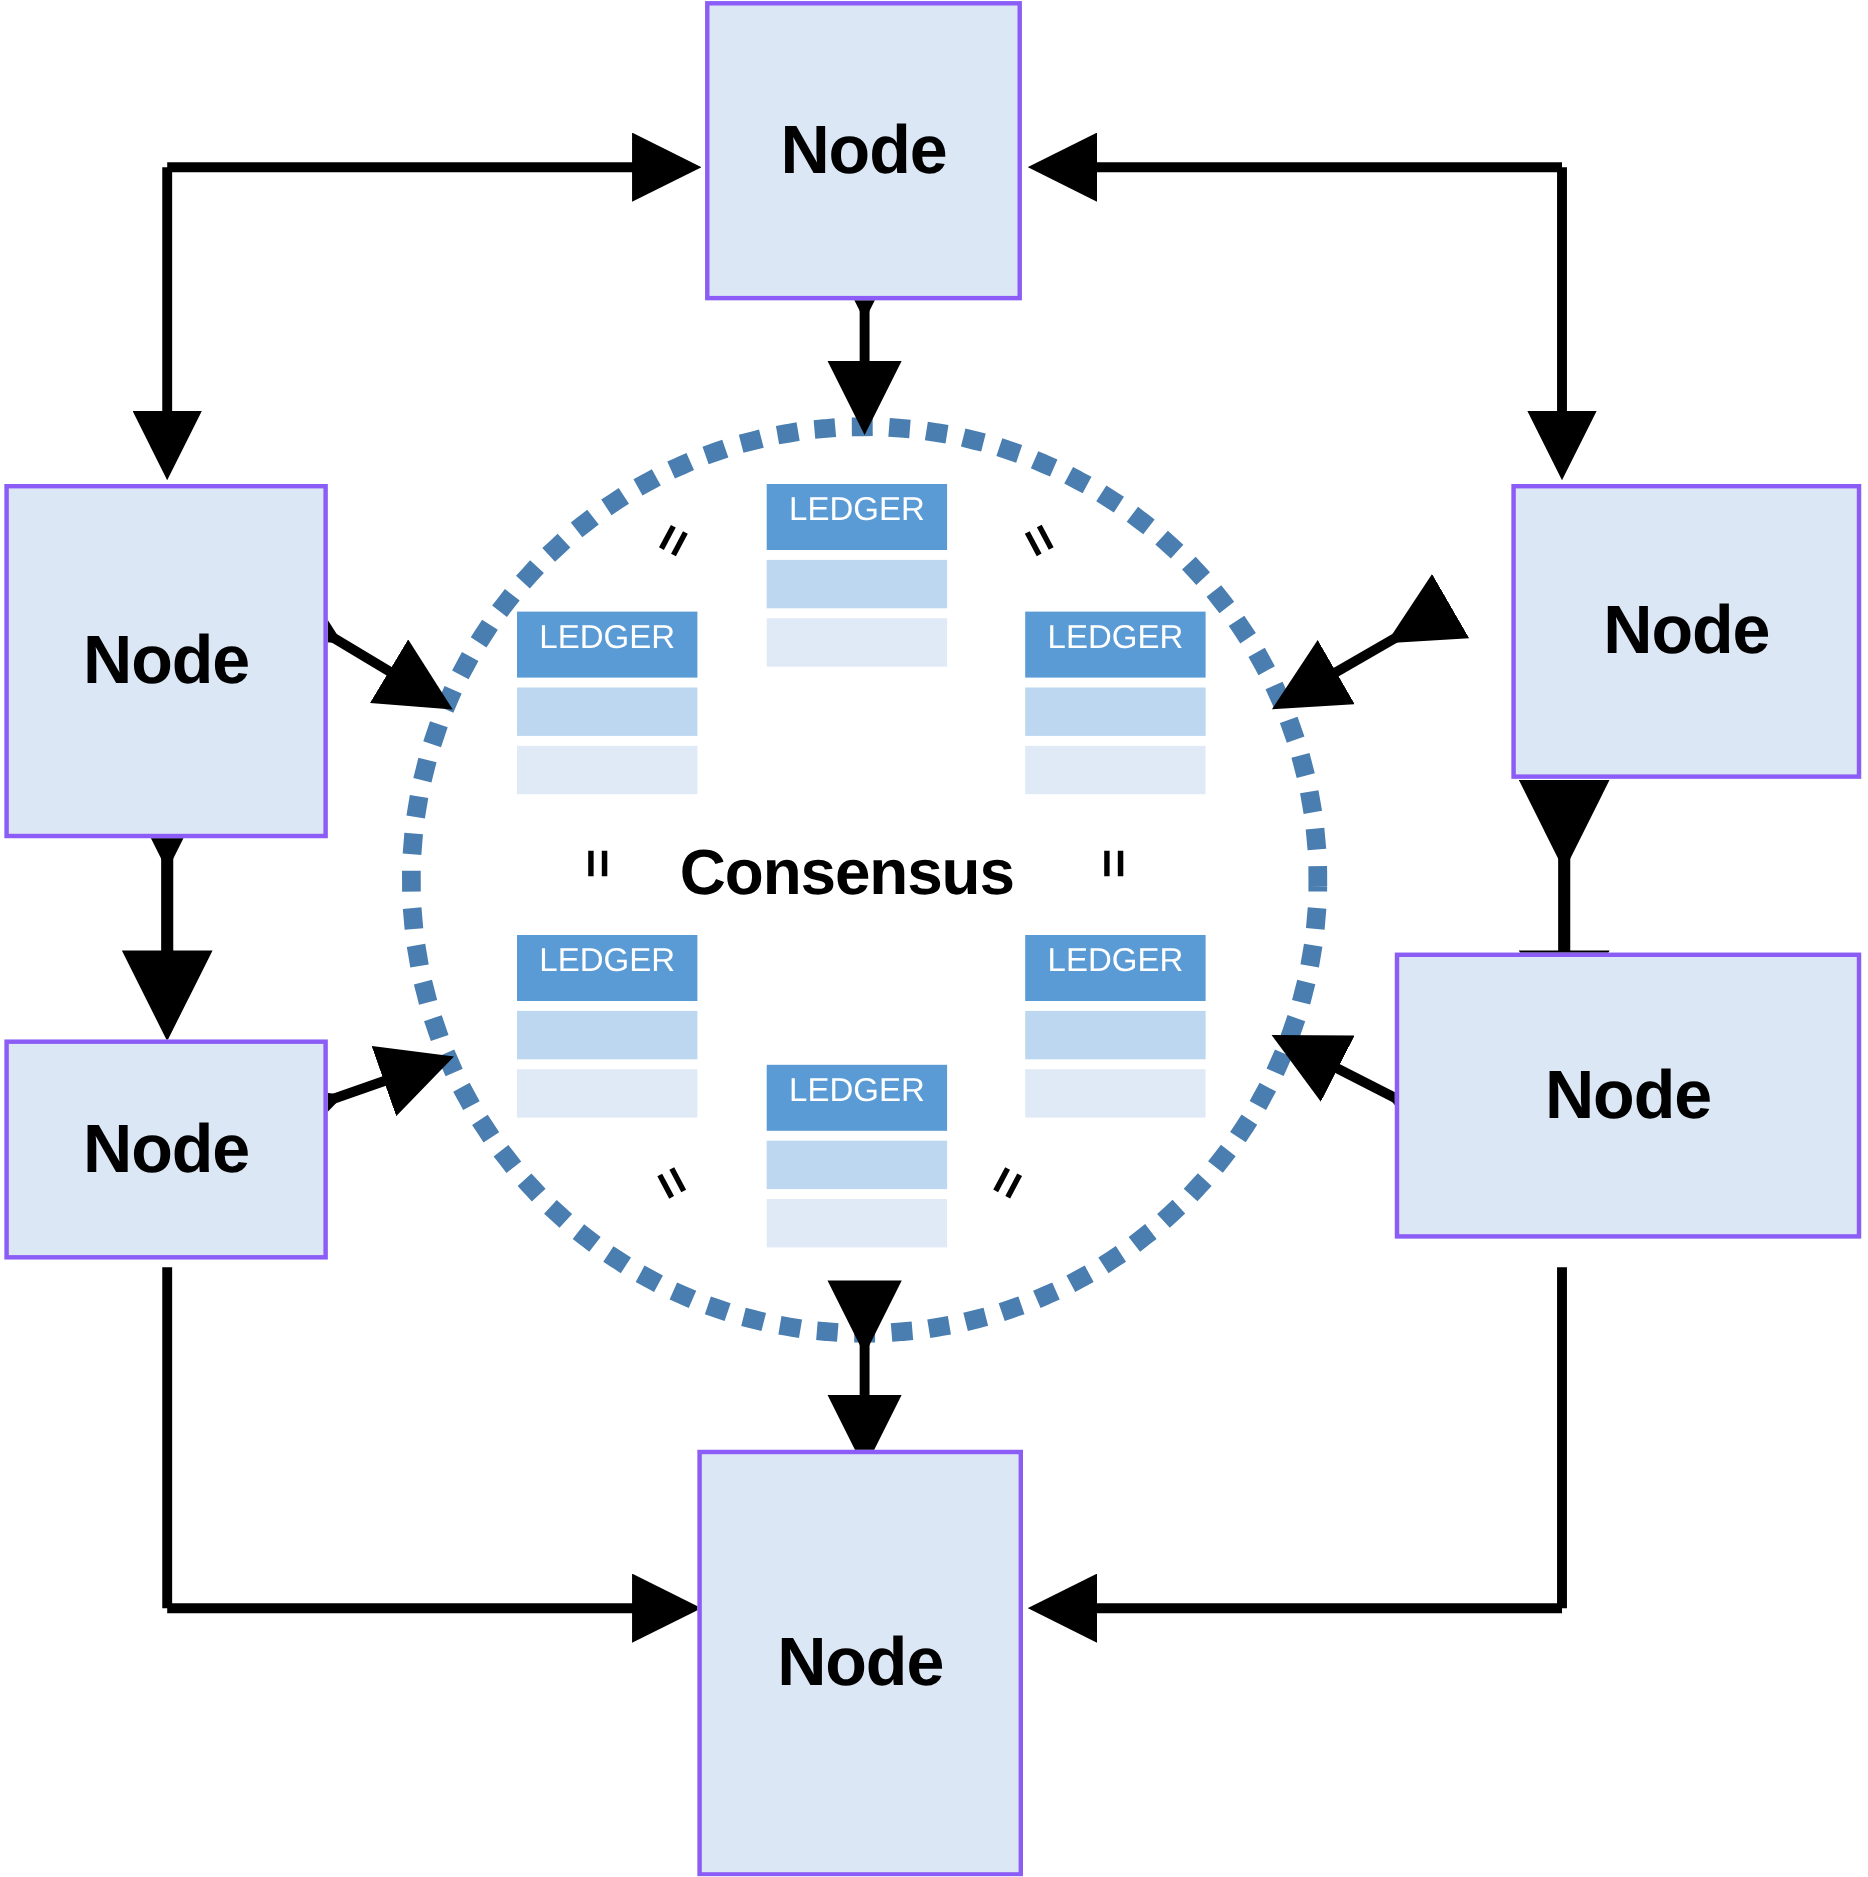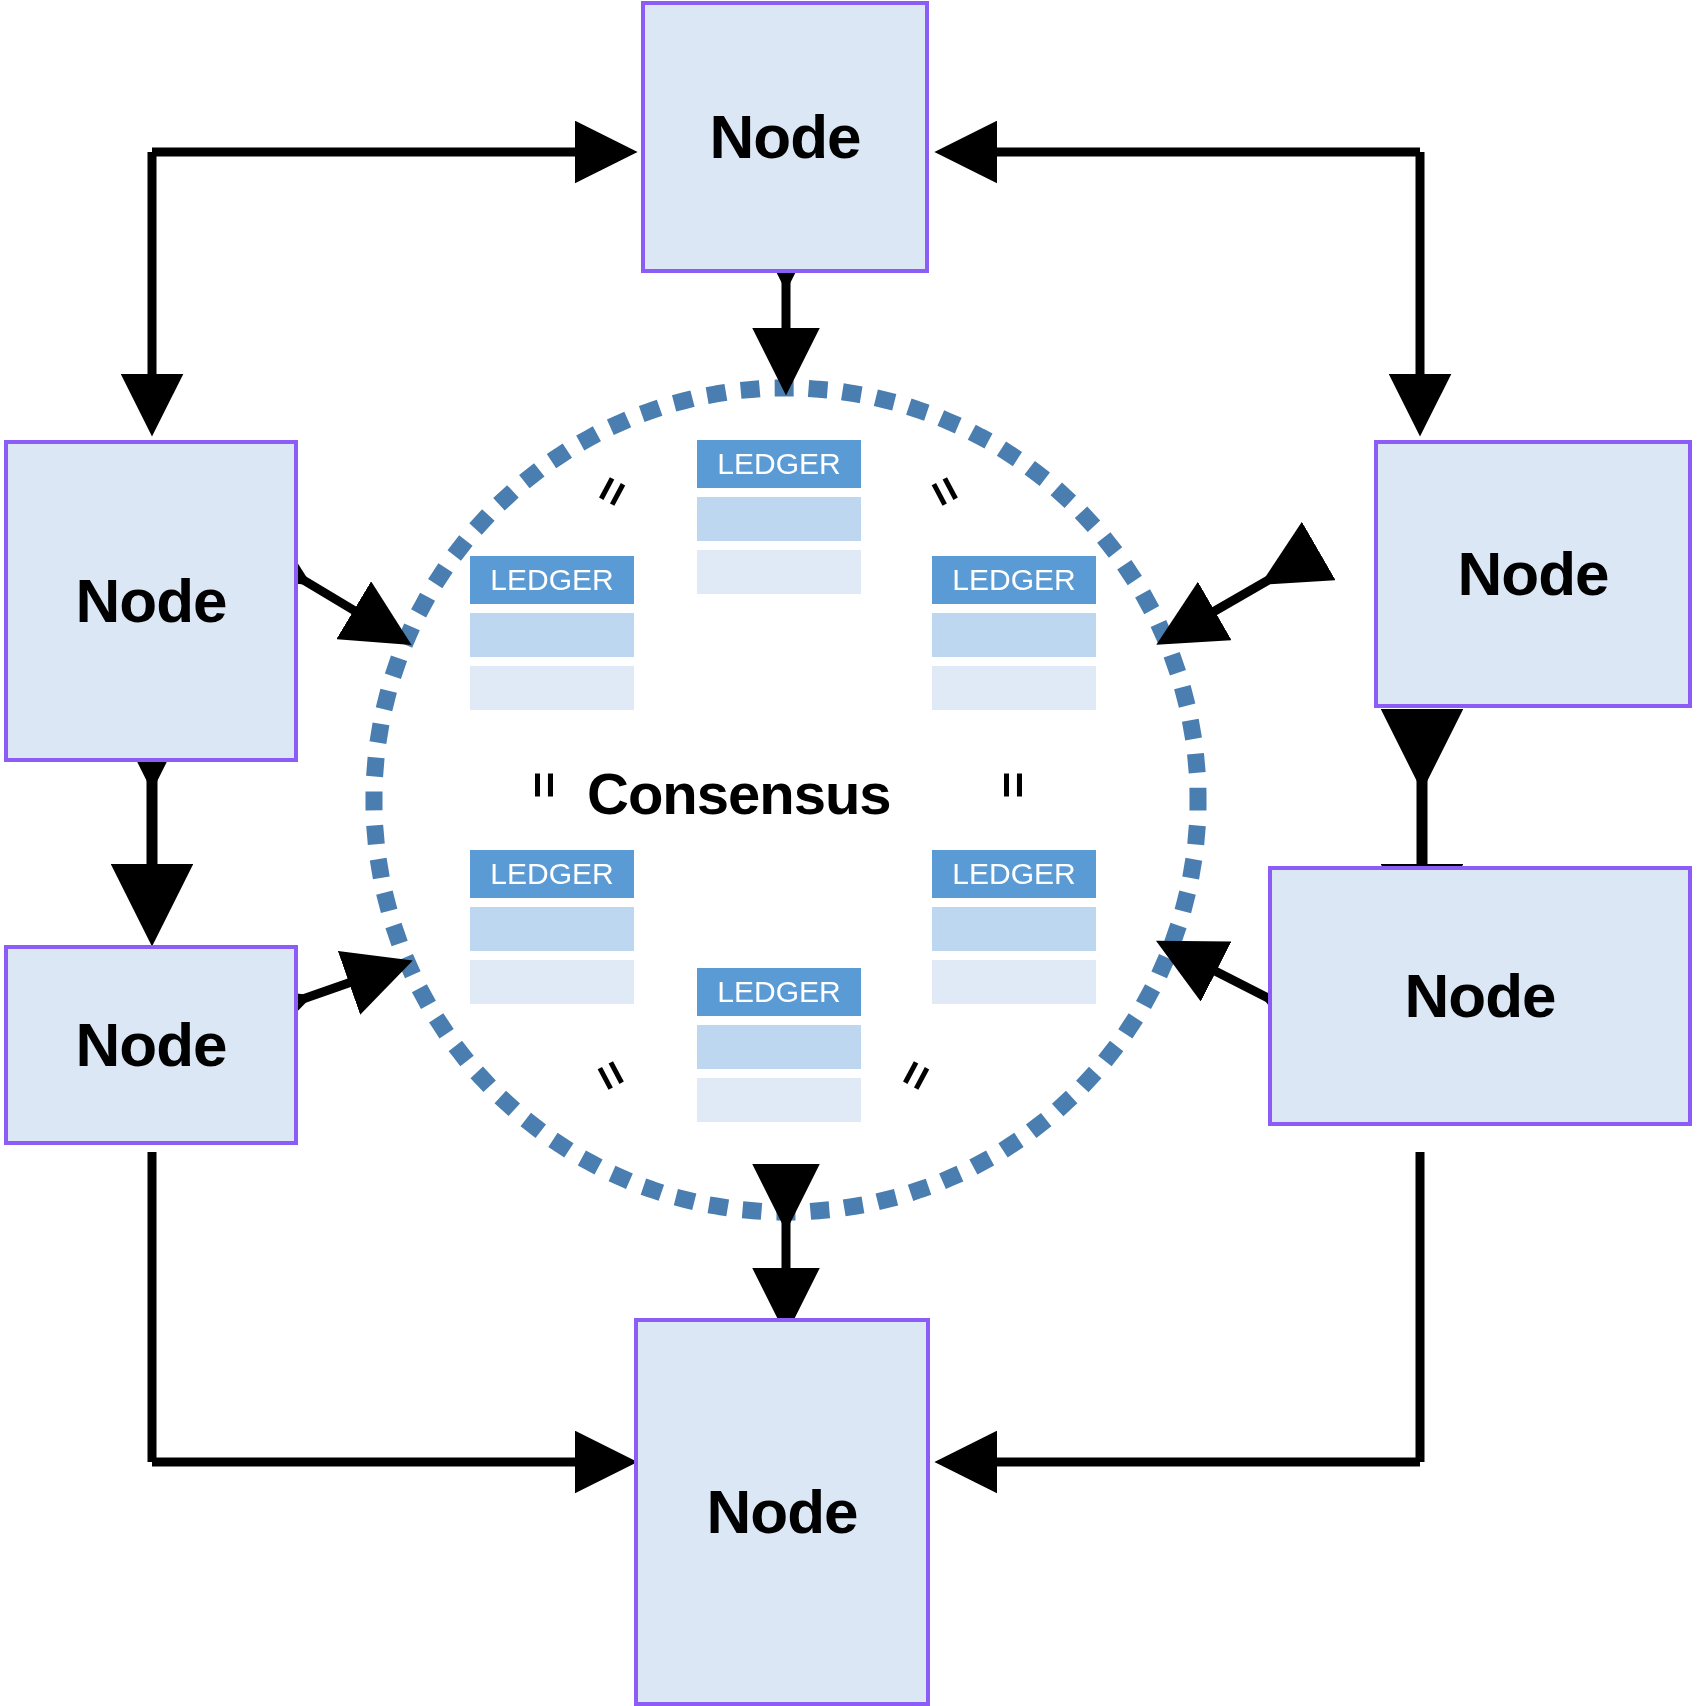--- a/index.html
+++ b/index.html
@@ -47,21 +47,21 @@
   
   .ledger {
     position: absolute;
     width: 164px;
   }
   .ledger-header {
     background: #5b9bd5;
     color: #ffffff;
     font-family: "Liberation Sans", sans-serif;
     font-size: 30px;
-    height: 48px;
+    height: 60px;
     line-height: 48px;
     text-align: center;
     letter-spacing: 0px;
     box-sizing: border-box;
   }
   .ledger-row {
     height: 44px;
     margin-top: 9px;
     box-sizing: border-box;
   }
@@ -200,15 +200,15 @@
   <div class="eq eq-rot-b" style="left:932px; top:468px;">=</div>
 
   <div class="eq eq-rot-v" style="left:531px; top:762px;">=</div>
 
   <div class="eq eq-rot-v" style="left:1000px; top:762px;">=</div>
 
   <div class="eq eq-rot-b" style="left:598px; top:1052px;">=</div>
 
   <div class="eq eq-rot-a" style="left:902px; top:1052px;">=</div>
 
-  <div id="consensus-label" style="left:587px; top:760px;">Consensus</div>
+  <div id="consensus-label" style="left:618px; top:760px;">Consensus</div>
 
 </div>
 
 </body></html>

